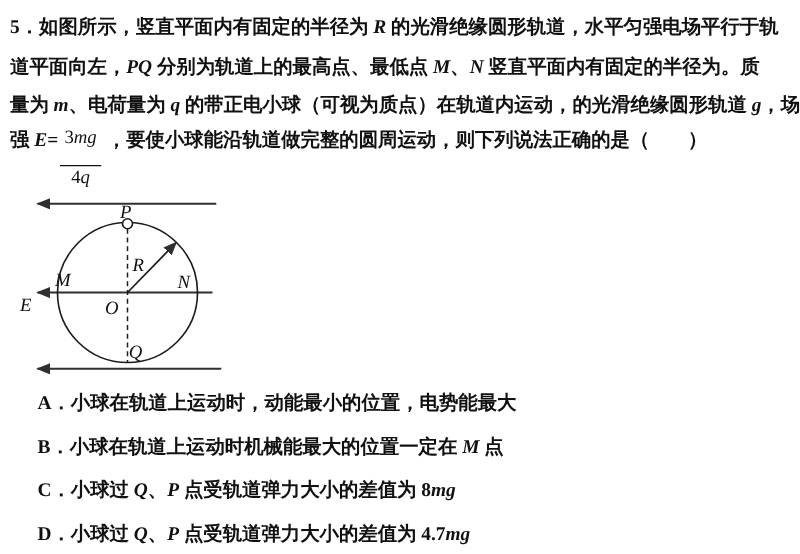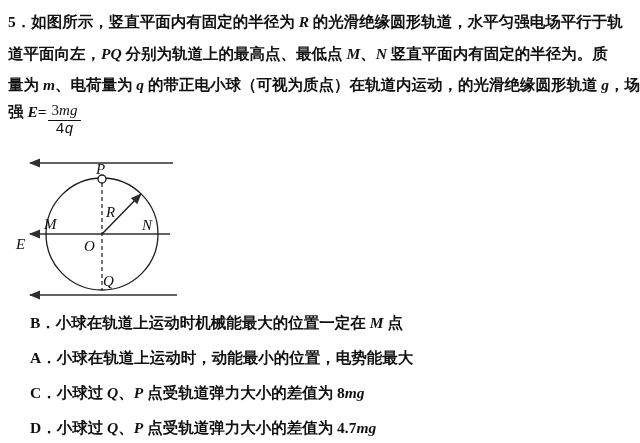--- a/index.html
+++ b/index.html
@@ -20,22 +20,22 @@
   }
   .formula{
     position:absolute;left:8px;top:102px;height:46px;
     display:flex;align-items:flex-start;white-space:pre;
   }
   .frac{
     display:inline-flex;flex-direction:column;align-items:center;
     vertical-align:middle;line-height:1.12;font-size:15px;
     margin:0 4px 0 1px;
   }
-  .frac .num{border-bottom:1.3px solid #111;padding:0 4px 1px 4px;white-space:pre;}
-  .frac .den{padding-top:1px;white-space:pre;font-family:Liberation Mono, monospace;}
+  .frac .num{border-bottom:1.3px solid #111;padding:0 4px 13px 4px;white-space:pre;}
+  .frac .den{padding-top:1px;white-space:pre;}
   .diagram{position:absolute;left:12px;top:156px;width:185px;height:148px;}
   .diagram text{
     font-family:"Liberation Serif","DejaVu Serif",serif;
     font-style:italic;font-size:15px;fill:#111;
   }
   .options{
     position:absolute;left:30px;top:305px;
     line-height:35px;
   }
 </style>
@@ -47,20 +47,21 @@
   <div class="seg-line"><span>道平面向左，</span><span class="it">PQ</span><span> 分别为轨道上的最高点、最低点 </span><span class="it">M</span><span>、</span><span class="it">N</span><span> 竖直平面内有固定的半径为。质</span></div>
   <div class="seg-line"><span>量为 </span><span class="it">m</span><span>、电荷量为 </span><span class="it">q</span><span> 的带正电小球（可视为质点）在轨道内运动，的光滑绝缘圆形轨道 </span><span class="it">g</span><span>，场</span></div>
 </div>
 
 <div class="formula">
   <span class="seg-line"><span>强 </span><span class="it">E</span><span>=</span></span>
   <span class="frac">
     <span class="num"><span>3</span><span class="it">mg</span></span>
     <span class="den"><span>4</span><span class="it">q</span></span>
   </span>
+  <span class="seg-line"><span>，要使小球能沿轨道做完整的圆周运动，则下列说法正确的是（　　）</span></span>
 </div>
 
 <svg class="diagram" width="185" height="148" viewBox="0 0 185 148">
   <defs>
     <marker id="ah" orient="auto" markerUnits="userSpaceOnUse" markerWidth="12" markerHeight="10" refX="10" refY="4.5">
       <path d="M0,0 L11,4.5 L0,9 Z" fill="#2f2f2f"></path>
     </marker>
   </defs>
 
   <line x1="161" y1="7" x2="18" y2="7" stroke="#2f2f2f" stroke-width="1.6" marker-end="url(#ah)"></line>
@@ -80,17 +81,17 @@
   <text x="84" y="18">P</text>
   <text x="32" y="73">M</text>
   <text x="130" y="74">N</text>
   <text x="72" y="95">O</text>
   <text x="94" y="61">R</text>
   <text x="91" y="130">Q</text>
   <text x="4" y="93">E</text>
 </svg>
 
 <div class="options">
+  <div class="seg-line"><span>A．小球在轨道上运动时，动能最小的位置，电势能最大</span></div>
   <div class="seg-line"><span>B．小球在轨道上运动时机械能最大的位置一定在 </span><span class="it">M</span><span> 点</span></div>
-  <div class="seg-line"><span>A．小球在轨道上运动时，动能最小的位置，电势能最大</span></div>
   <div class="seg-line"><span>C．小球过 </span><span class="it">Q</span><span>、</span><span class="it">P</span><span> 点受轨道弹力大小的差值为 8</span><span class="it">mg</span></div>
   <div class="seg-line"><span>D．小球过 </span><span class="it">Q</span><span>、</span><span class="it">P</span><span> 点受轨道弹力大小的差值为 4.7</span><span class="it">mg</span></div>
 </div>
 
 </body></html>

